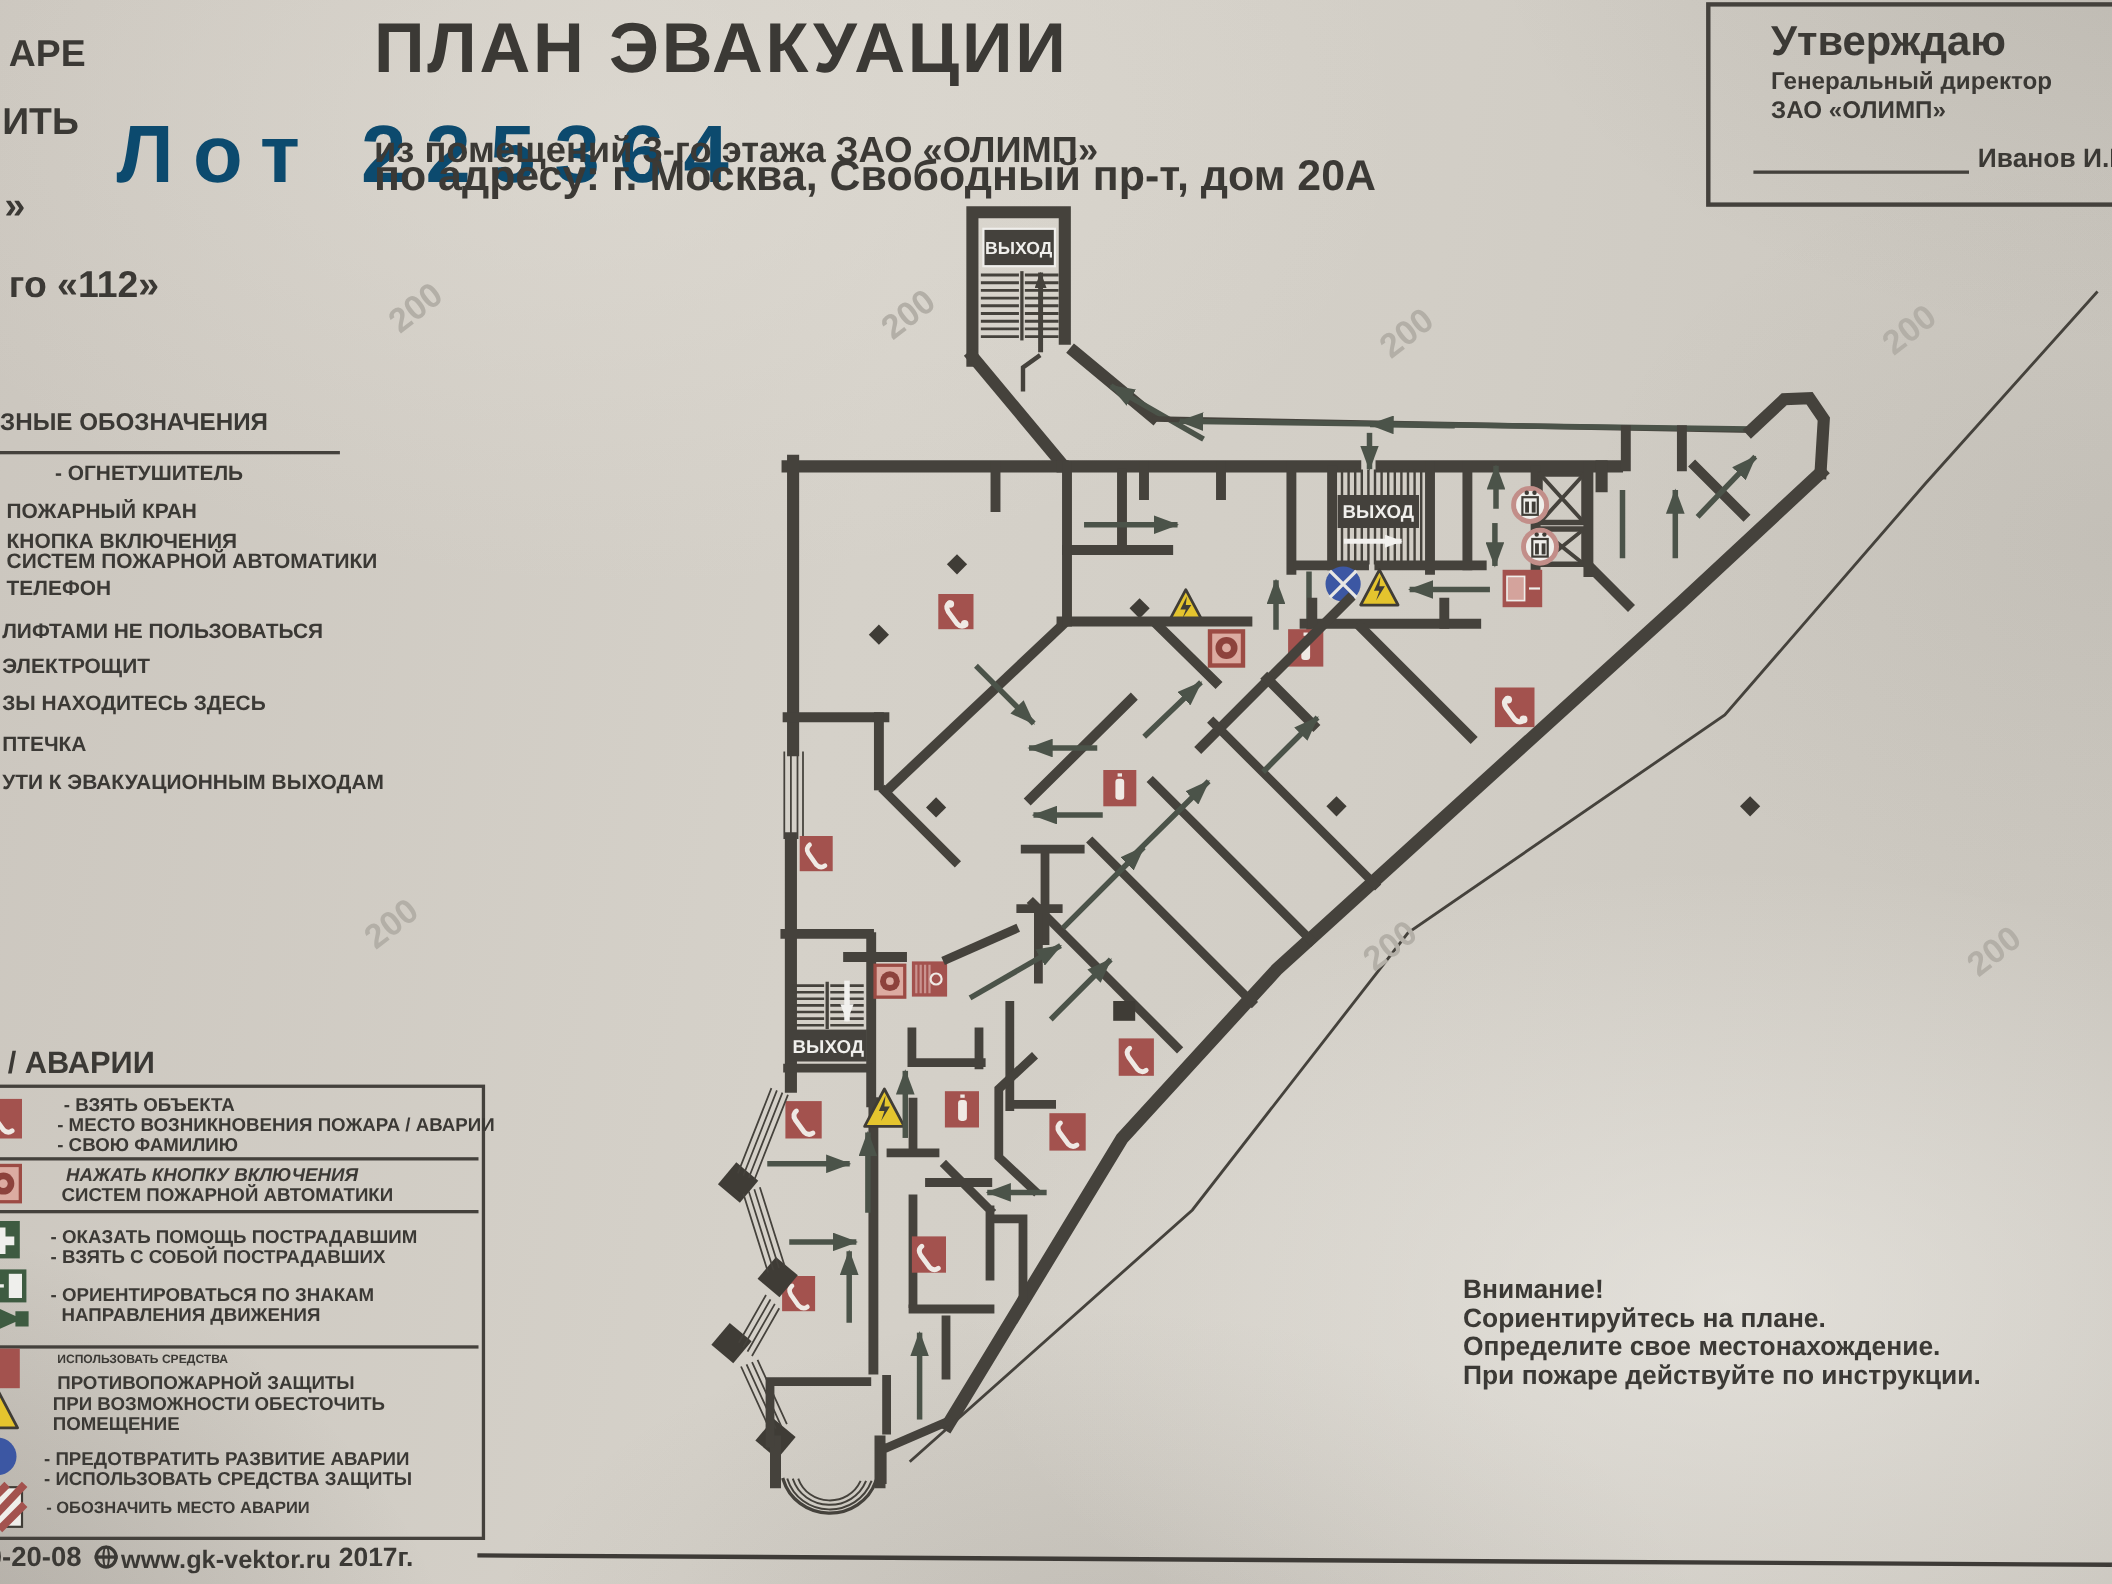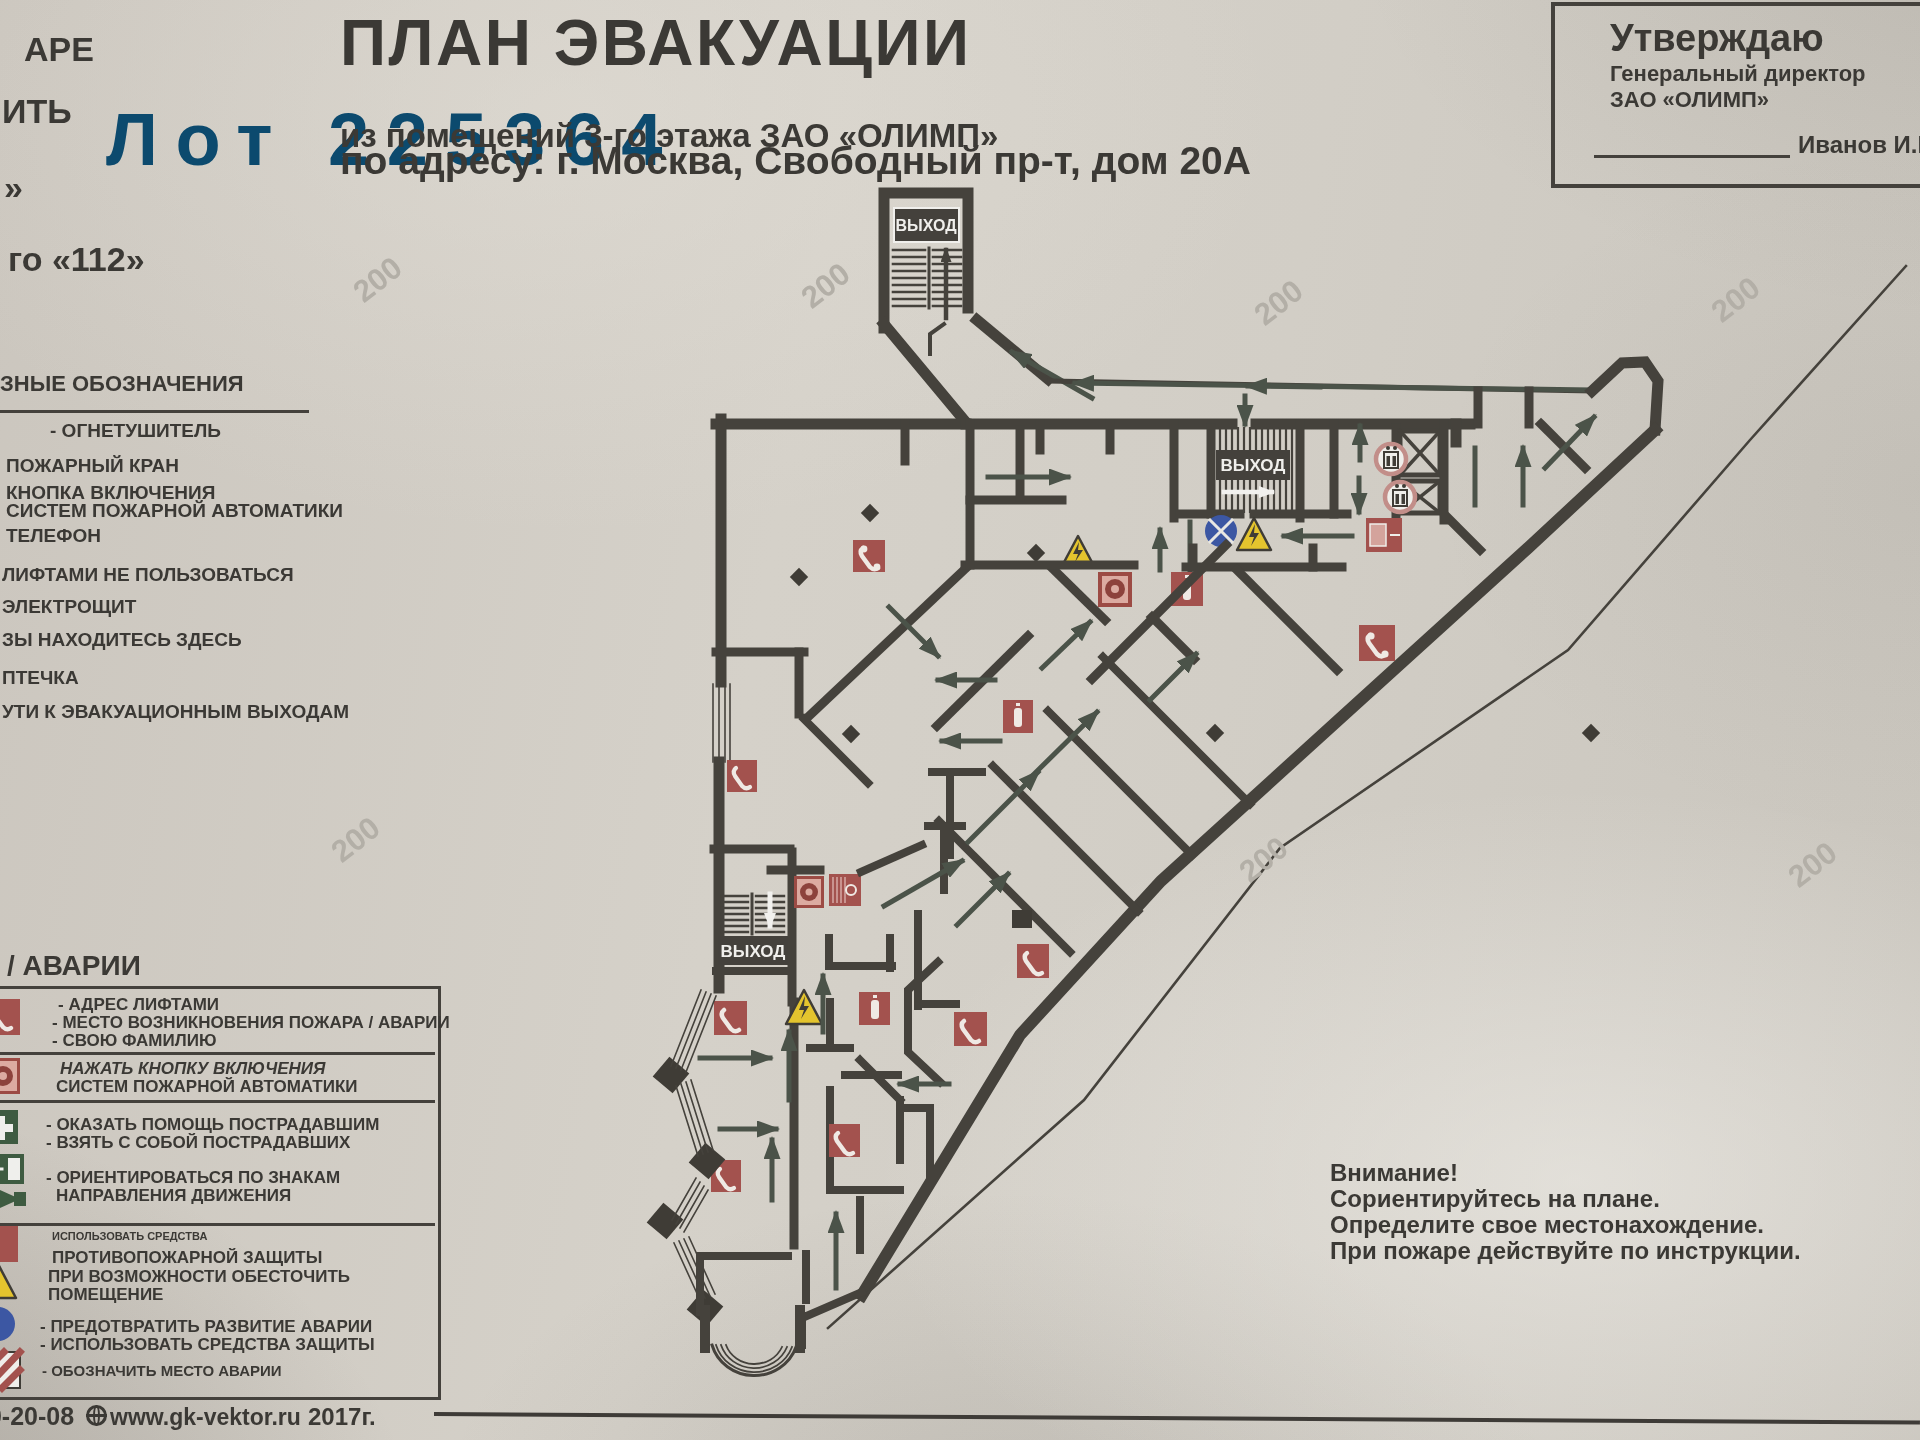--- a/index.html
+++ b/index.html
@@ -14,21 +14,21 @@
   radial-gradient(800px 460px at 52% 105%, rgba(100,96,90,0.16), rgba(100,96,90,0) 70%),
   linear-gradient(100deg,#cbc6be 0%,#d5d1c9 40%,#d2cec6 62%,#c9c5bd 100%);}
 .t{position:absolute;color:#3b3935;font-weight:bold;white-space:nowrap;}
 .c{text-align:left;}
 </style></head>
 <body>
 <div id="page">
 
 <div class="bg1"></div>
 
-<div class="t" style="left:8px;top:30px;font-size:34px;margin-left:16px;">АРЕ</div>
+<div class="t" style="left:8px;top:30px;font-size:34px;">АРЕ</div>
 
 <div class="t" style="left:2px;top:92px;font-size:34px;">ИТЬ</div>
 
 <div class="t" style="left:4px;top:168px;font-size:34px;">»</div>
 
 <div class="t" style="left:8px;top:240px;font-size:34px;">го «112»</div>
 
 <div class="t" style="left:106px;top:97px;font-size:74px;letter-spacing:17.5px;color:#0c4a6e;">Лот 225364</div>
 
 <div class="t c" style="left:340px;top:6px;width:990px;font-size:64px;letter-spacing:2.5px;">ПЛАН ЭВАКУАЦИИ</div>
@@ -76,21 +76,21 @@
 <div class="t" style="left:7px;top:950px;font-size:28px;">/ АВАРИИ</div>
 
 <div style="position:absolute;left:-20px;top:986px;width:455px;height:408px;border:3px solid #44413c;"></div>
 
 <div style="position:absolute;left:-20px;top:1052px;width:455px;height:3px;background:#44413c;"></div>
 
 <div style="position:absolute;left:-20px;top:1100px;width:455px;height:3px;background:#44413c;"></div>
 
 <div style="position:absolute;left:-20px;top:1223px;width:455px;height:3px;background:#44413c;"></div>
 
-<div class="t" style="left:58px;top:995px;font-size:17px;">- АДРЕС ЛИФТАМИ</div>
+<div class="t" style="left:58px;top:995px;font-size:17px;">- ВЗЯТЬ ОБЪЕКТА</div>
 <div class="t" style="left:52px;top:1013px;font-size:17px;">- МЕСТО ВОЗНИКНОВЕНИЯ ПОЖАРА / АВАРИИ</div>
 <div class="t" style="left:52px;top:1031px;font-size:17px;">- СВОЮ ФАМИЛИЮ</div>
 
 <div class="t" style="left:60px;top:1059px;font-size:17px;font-style:italic;">НАЖАТЬ КНОПКУ ВКЛЮЧЕНИЯ</div>
 <div class="t" style="left:56px;top:1077px;font-size:17px;">СИСТЕМ ПОЖАРНОЙ АВТОМАТИКИ</div>
 
 <div class="t" style="left:46px;top:1115px;font-size:17px;">- ОКАЗАТЬ ПОМОЩЬ ПОСТРАДАВШИМ</div>
 <div class="t" style="left:46px;top:1133px;font-size:17px;">- ВЗЯТЬ С СОБОЙ ПОСТРАДАВШИХ</div>
 
 <div class="t" style="left:46px;top:1168px;font-size:17px;">- ОРИЕНТИРОВАТЬСЯ ПО ЗНАКАМ</div>

